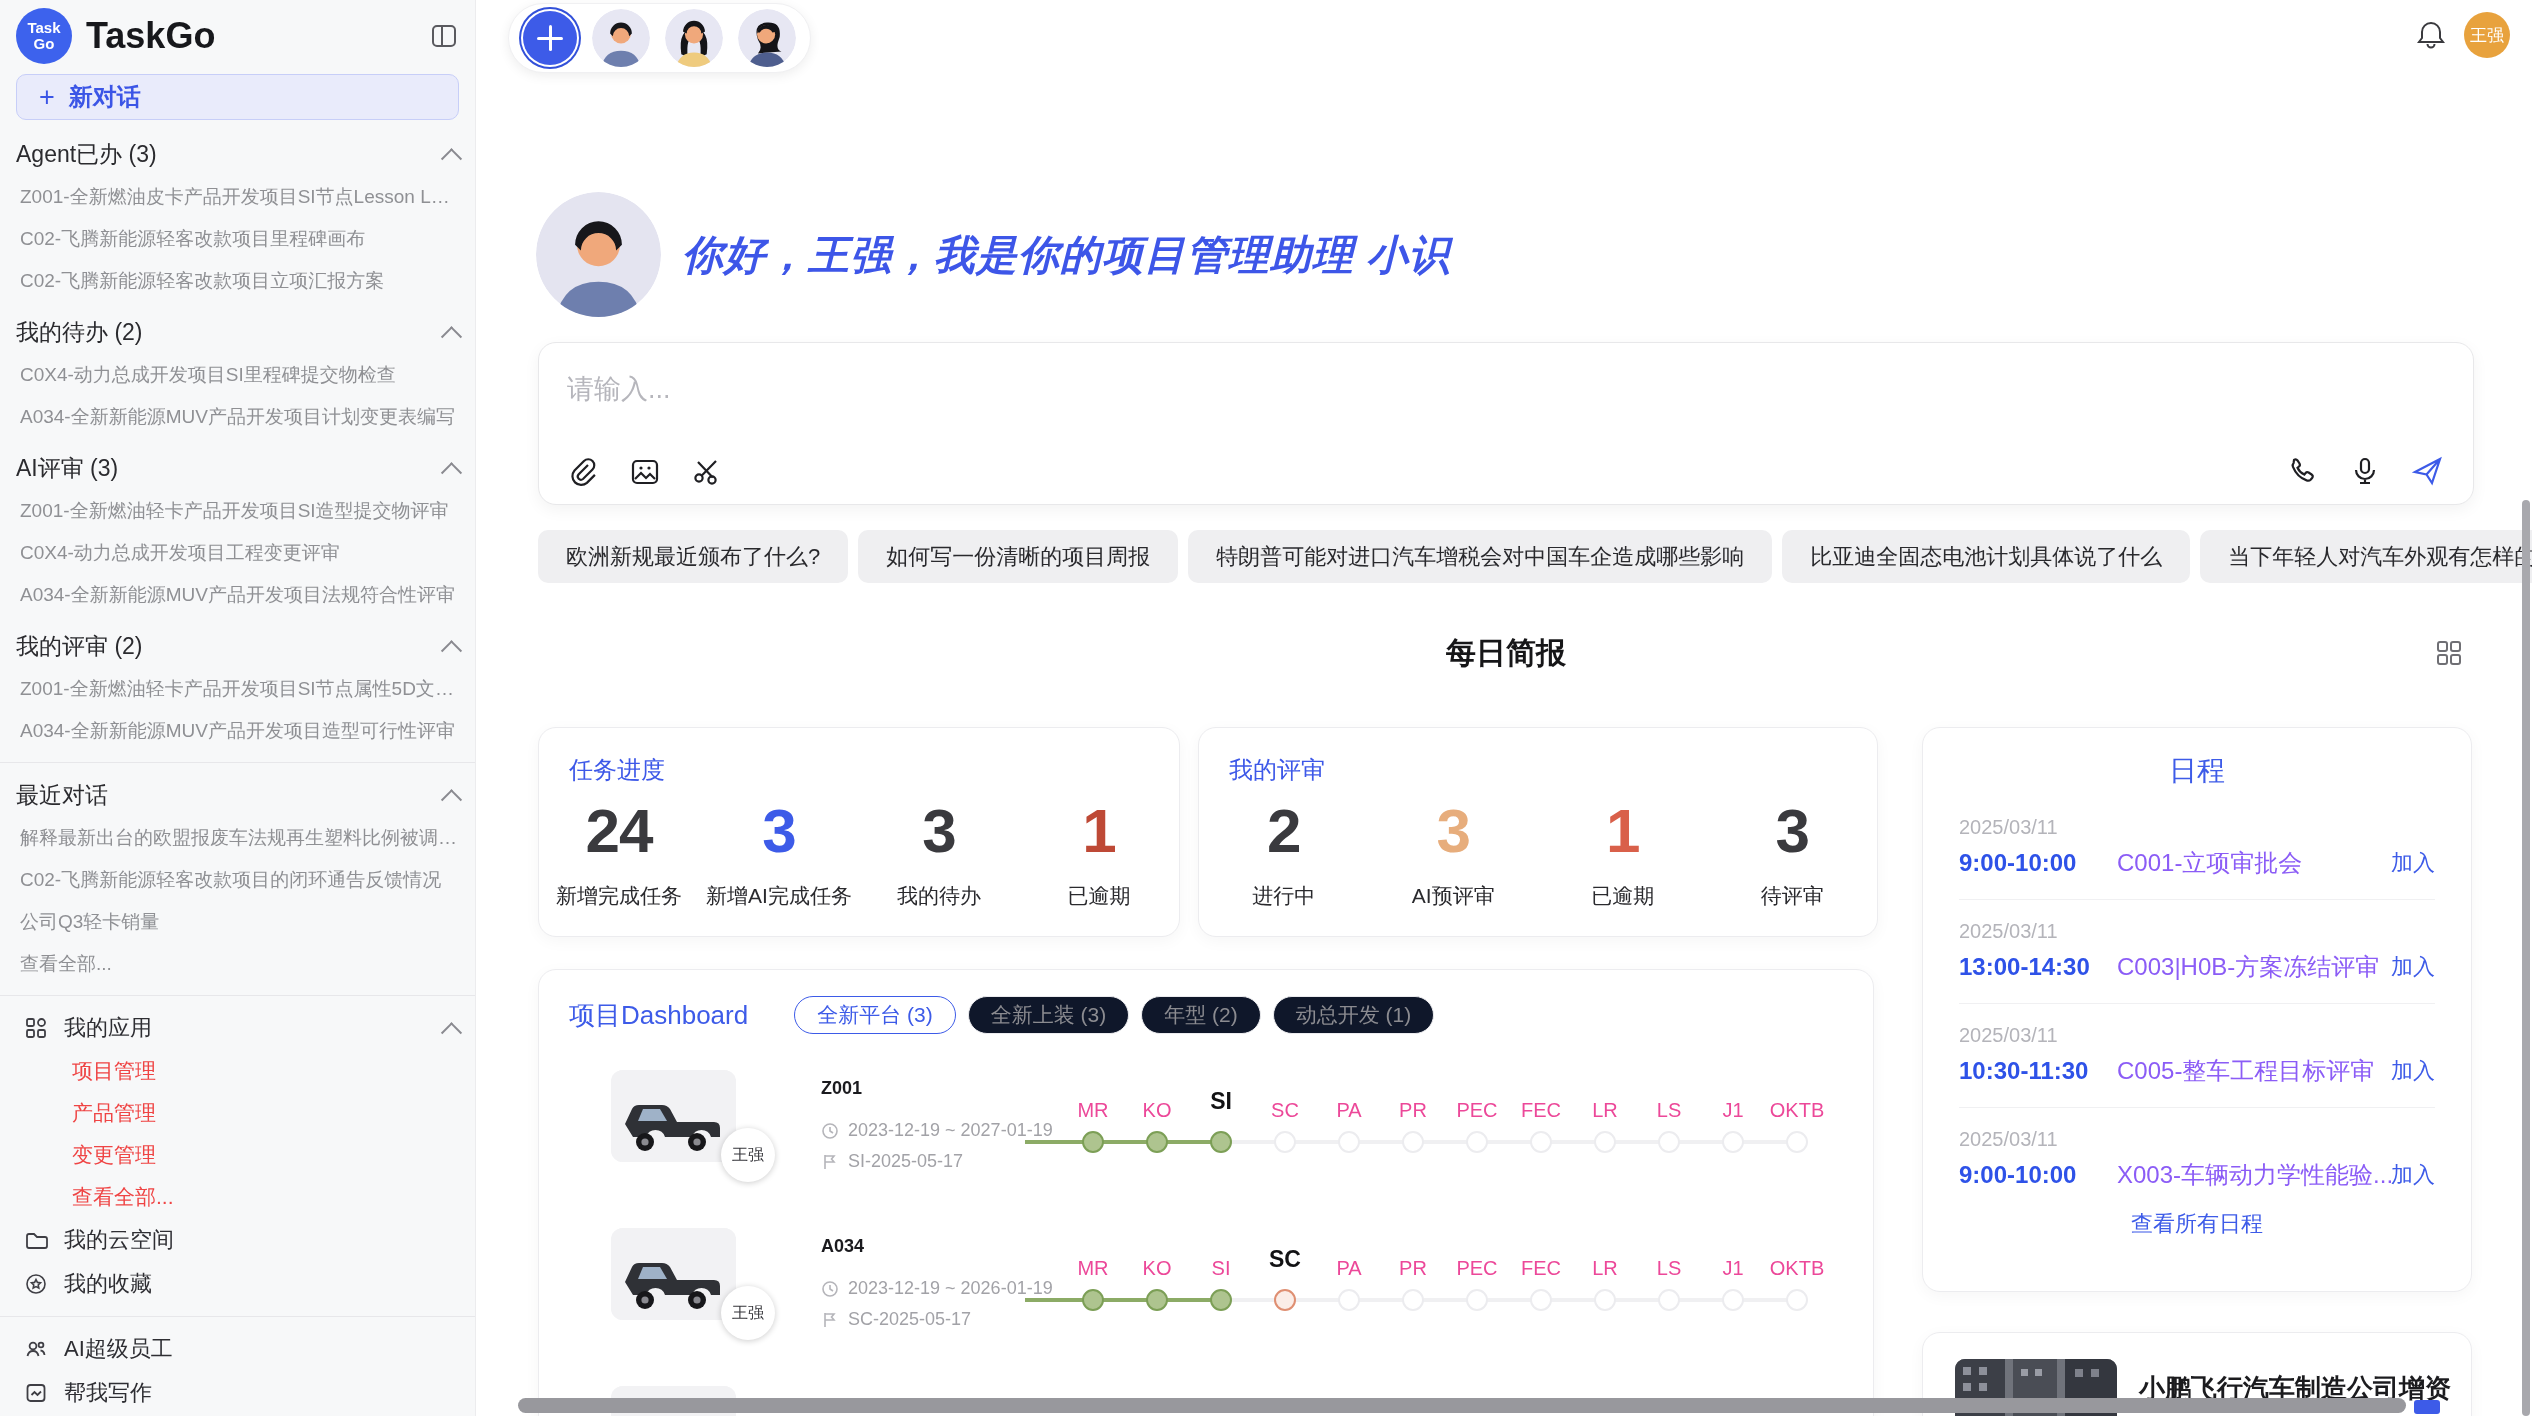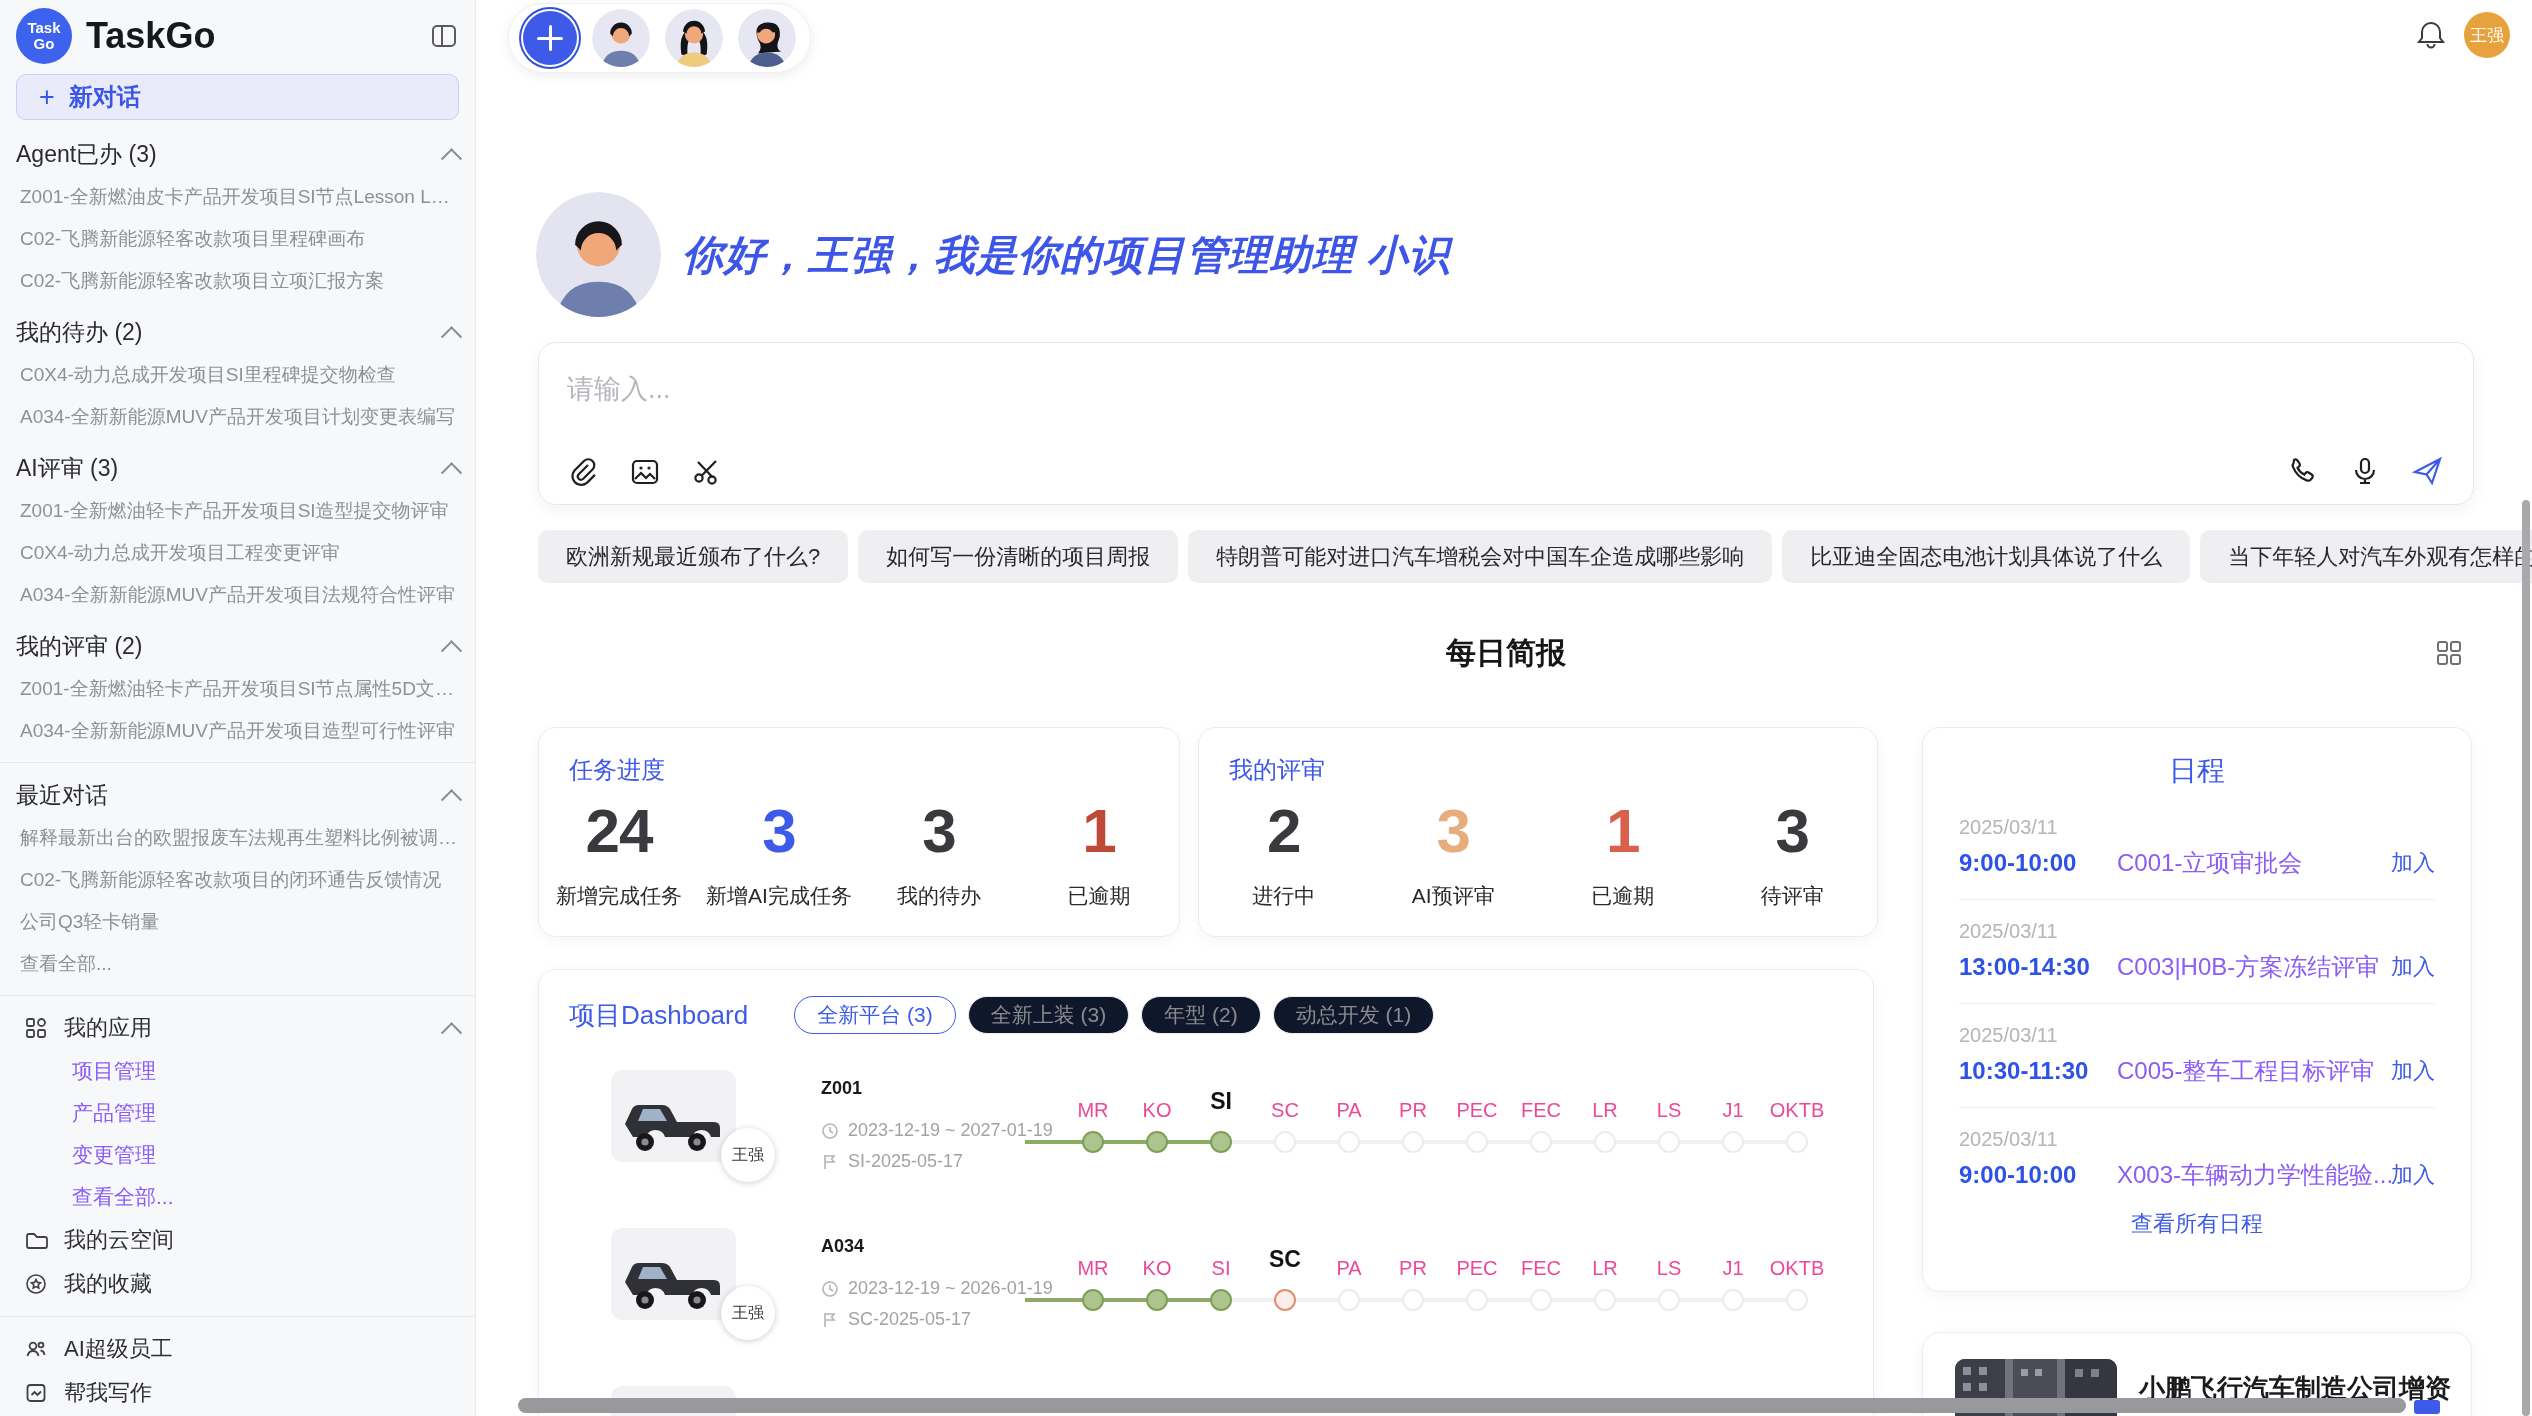--- a/index.html
+++ b/index.html
@@ -23,21 +23,21 @@
   .sec-head { height:44px; margin-top:8px; display:flex; align-items:center;
     font-size:23px; color:#2B2B2F; cursor:pointer; }
   .chev { margin-left:auto; width:15px; height:15px; border-left:2px solid #8A8A90;
     border-top:2px solid #8A8A90; transform:rotate(45deg) translate(3px,3px); }
   .side-item { height:42px; line-height:42px; font-size:19px; color:#8F9094;
     white-space:nowrap; overflow:hidden; text-overflow:ellipsis; padding-left:4px; cursor:pointer; }
   .side-div { border-top:1px solid #E7E7EA; margin:10px -16px; }
   .icon-row { height:44px; display:flex; align-items:center; gap:16px; font-size:22px;
     color:#2E2E33; padding-left:8px; cursor:pointer; }
   .icon-row svg { flex:0 0 auto; }
-  .sub-item { height:42px; line-height:42px; font-size:21px; color:#8b5cf6;
+  .sub-item { height:42px; line-height:42px; font-size:21px; color:#ef4444;
     padding-left:56px; cursor:pointer; }
 
   
   #main { position:absolute; left:476px; top:0; width:2056px; height:1416px; overflow:hidden; background:#fff; }
 
   .topbar-pill { position:absolute; left:32px; top:3px; height:70px; padding:0 14px;
     display:flex; align-items:center; gap:15px; background:#fff; border:1px solid #F0F0F2;
     border-radius:40px; box-shadow:0 3px 12px rgba(0,0,0,.07); }
   .plus-fab { width:54px; height:54px; border-radius:50%; background:#3D5BE8; position:relative;
     box-shadow:0 0 0 2px #fff, 0 0 0 4px #3250D9; cursor:pointer; flex:0 0 auto; }

